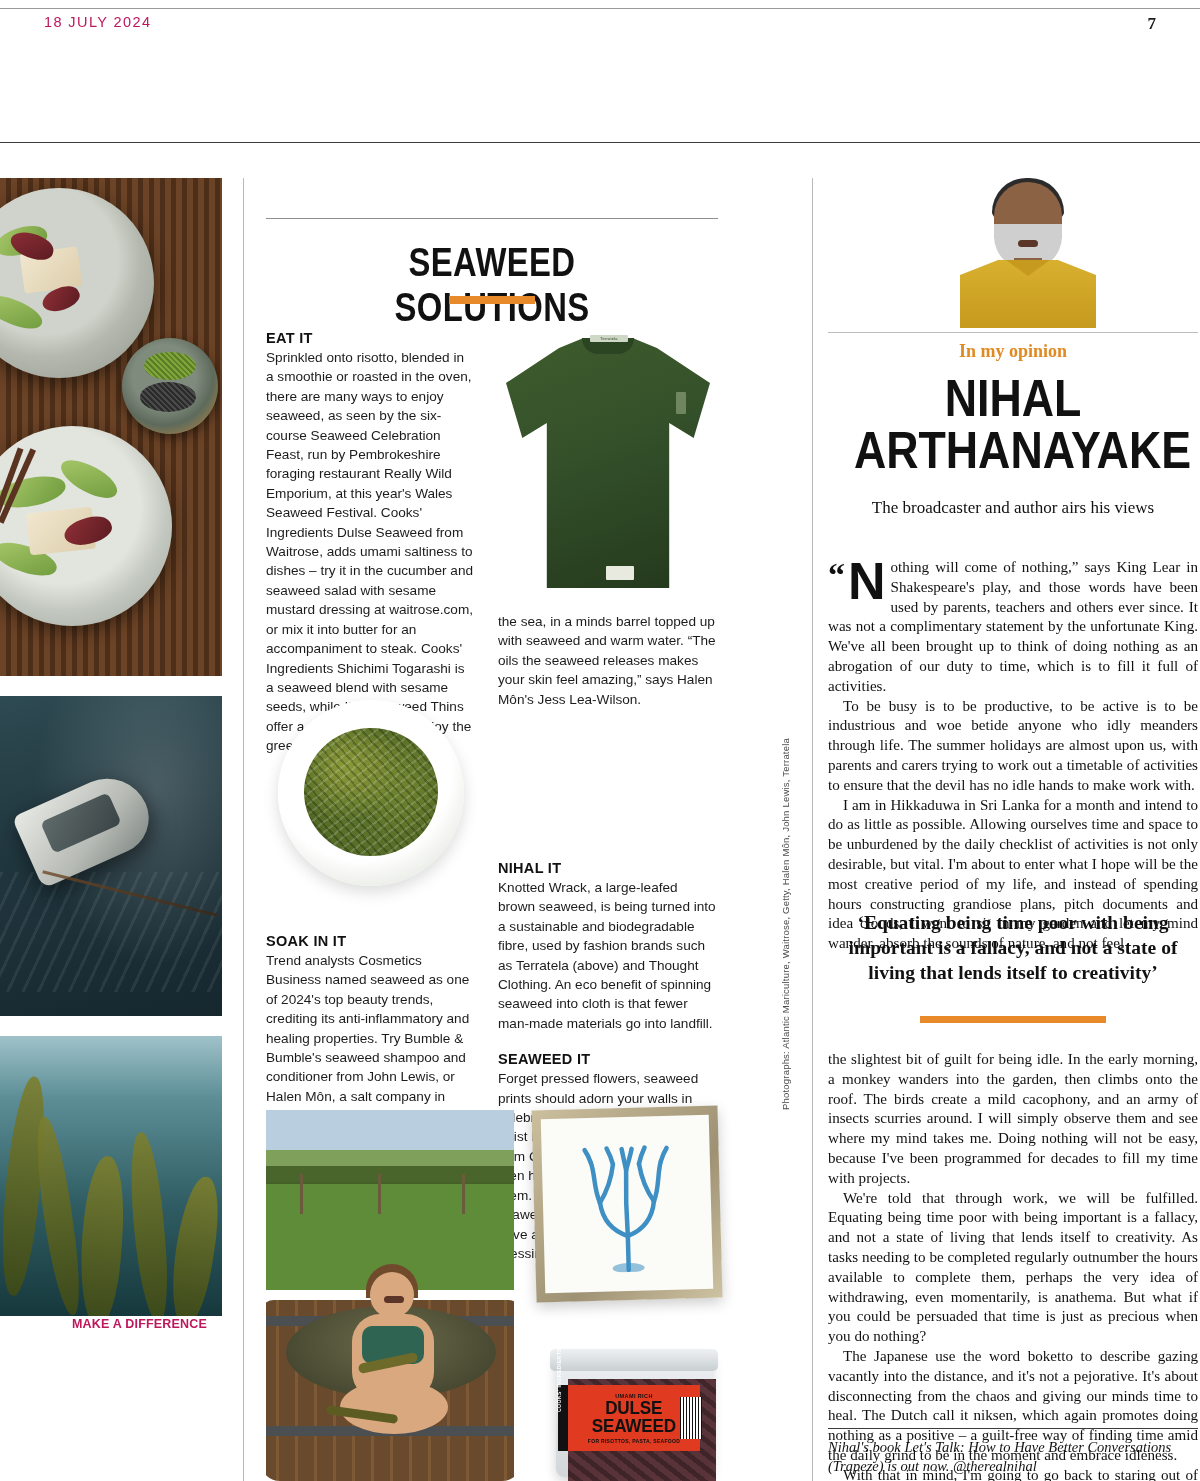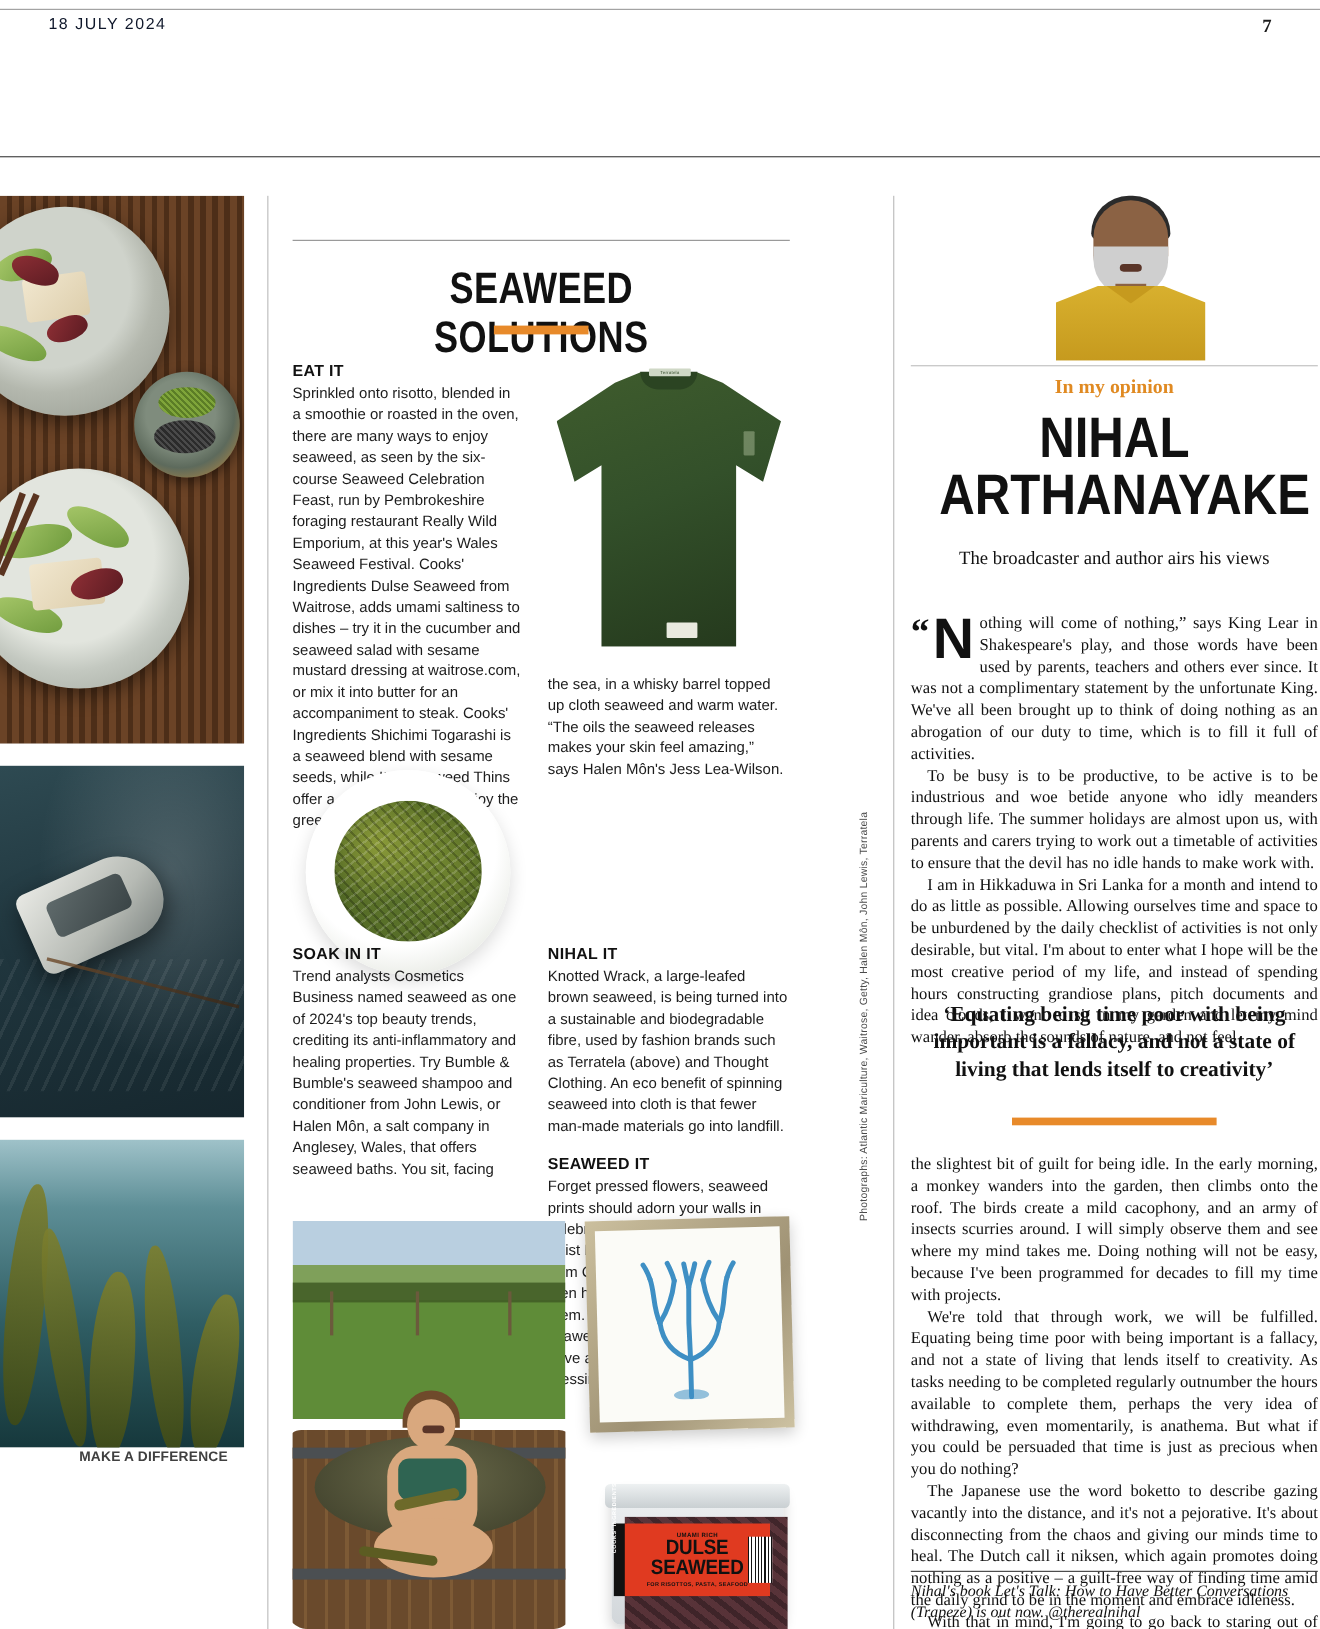--- a/index.html
+++ b/index.html
@@ -11,21 +11,21 @@
     position:relative;
     color:#1a1a1a;
   }
   .page{position:relative;width:1200px;height:1481px;}
 
   
   .rule-top{position:absolute;left:0;top:8px;width:1200px;height:1px;background:#9a9a9a;}
   .runhead{
     position:absolute;left:44px;top:14px;
     font-size:14.5px;letter-spacing:1.4px;font-weight:400;
-    color:#0f172a;
+    color:#be185d;
   }
   .folio{
     position:absolute;right:44px;top:14px;
     font-family:"Liberation Serif", serif;
     font-size:17px;font-weight:700;color:#1a1a1a;
   }
   .rule-head{position:absolute;left:0;top:142px;width:1200px;height:1px;background:#3a3a3a;}
 
   
   .leftcol{position:absolute;left:0;top:178px;width:222px;height:1303px;}
@@ -95,40 +95,40 @@
       linear-gradient(180deg,#9fc2c9 0%,#5d8e96 22%,#2f5d63 60%,#16383c 100%);
   }
   .frond{
     position:absolute;border-radius:50% 50% 45% 55%;
     background:linear-gradient(180deg,#7c7f2e,#3f4a16);
     opacity:.9;
   }
 
   .caption{
     position:absolute;left:72px;top:1316px;width:152px;
-    font-size:12.5px;line-height:16.6px;color:#404040;
+    font-size:12.5px;line-height:16.6px;color:#be185d;
   }
   .caption .ct{font-weight:700;letter-spacing:.2px;}
   .vrule-left{position:absolute;left:243px;top:178px;width:1px;height:1303px;background:#b9b9b9;}
   .feat-rule{position:absolute;left:266px;top:218px;width:452px;height:1px;background:#8f8f8f;}
   .feat-title{
     position:absolute;left:266px;top:240px;width:452px;
     text-align:center;
     font-family:"Liberation Sans Narrow","Liberation Sans",sans-serif;
     font-weight:700;font-size:40px;letter-spacing:.5px;
     transform:scaleX(.82);transform-origin:50% 50%;
     color:#111;
   }
   .feat-dash{
     position:absolute;left:449px;top:296px;width:86px;height:8px;background:#e88a2a;
   }
 
   .col-a{position:absolute;left:266px;top:330px;width:208px;}
   .col-b{position:absolute;left:498px;top:612px;width:218px;}
-  .col-a2{position:absolute;left:266px;top:860px;width:208px;}
+  .col-a2{position:absolute;left:266px;top:933px;width:208px;}
   .col-b2{position:absolute;left:498px;top:860px;width:218px;}
 
   .sec h3{
     margin:0 0 2px 0;font-size:14.5px;font-weight:700;letter-spacing:.3px;color:#111;
   }
   .sec p{
     margin:0;font-size:13.6px;line-height:19.4px;color:#1c1c1c;
   }
 
   
@@ -376,21 +376,21 @@
     <div class="tshirt-sleeve-tag"></div>
     <div class="tshirt-hem"></div>
   </div>
 
   <div class="col-a sec">
     <h3>EAT IT</h3>
     <p>Sprinkled onto risotto, blended in a smoothie or roasted in the oven, there are many ways to enjoy seaweed, as seen by the six-course Seaweed Celebration Feast, run by Pembrokeshire foraging restaurant Really Wild Emporium, at this year's Wales Seaweed Festival. Cooks' Ingredients Dulse Seaweed from Waitrose, adds umami saltiness to dishes – try it in the cucumber and seaweed salad with sesame mustard dressing at waitrose.com, or mix it into butter for an accompaniment to steak. Cooks' Ingredients Shichimi Togarashi is a seaweed blend with sesame seeds, while Itsu Seaweed Thins offer a snackable way to enjoy the green stuff.</p>
   </div>
 
   <div class="col-b sec">
-    <p>the sea, in a whisky barrel topped up cloth seaweed and warm water. “The oils the seaweed releases makes your skin feel amazing,” says Halen Môn's Jess Lea-Wilson.</p>
+    <p>the sea, in a minds barrel topped up with seaweed and warm water. “The oils the seaweed releases makes your skin feel amazing,” says Halen Môn's Jess Lea-Wilson.</p>
   </div>
 
   <div class="plate-photo">
     <div class="plate-disc"></div>
     <div class="weed-mound"></div>
   </div>
 
   <div class="col-b2 sec">
     <h3>NIHAL IT</h3>
     <p>Knotted Wrack, a large-leafed brown seaweed, is being turned into a sustainable and biodegradable fibre, used by fashion brands such as Terratela (above) and Thought Clothing. An eco benefit of spinning seaweed into cloth is that fewer man-made materials go into landfill.</p>

